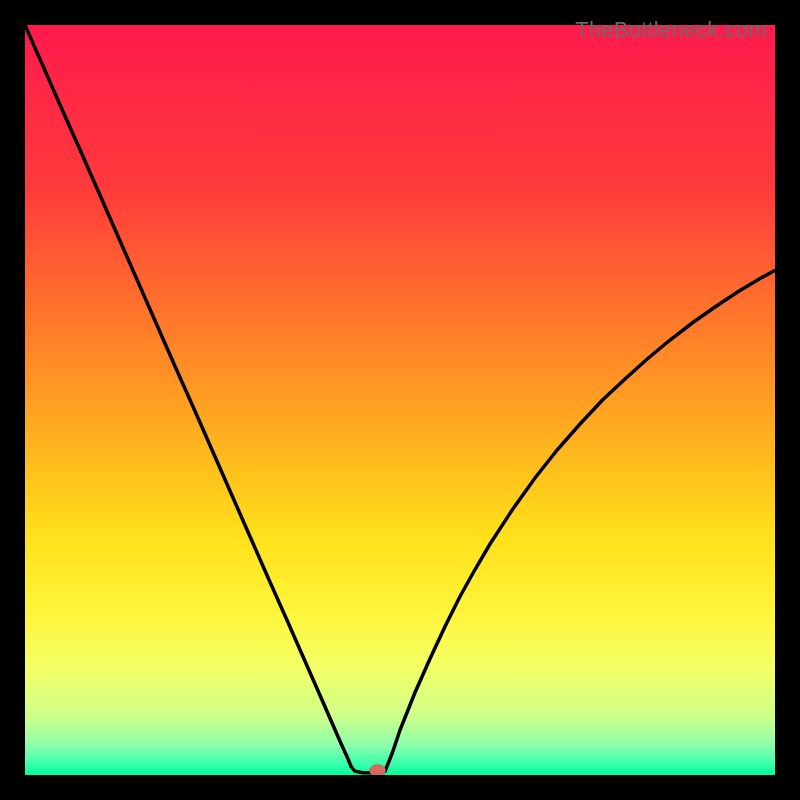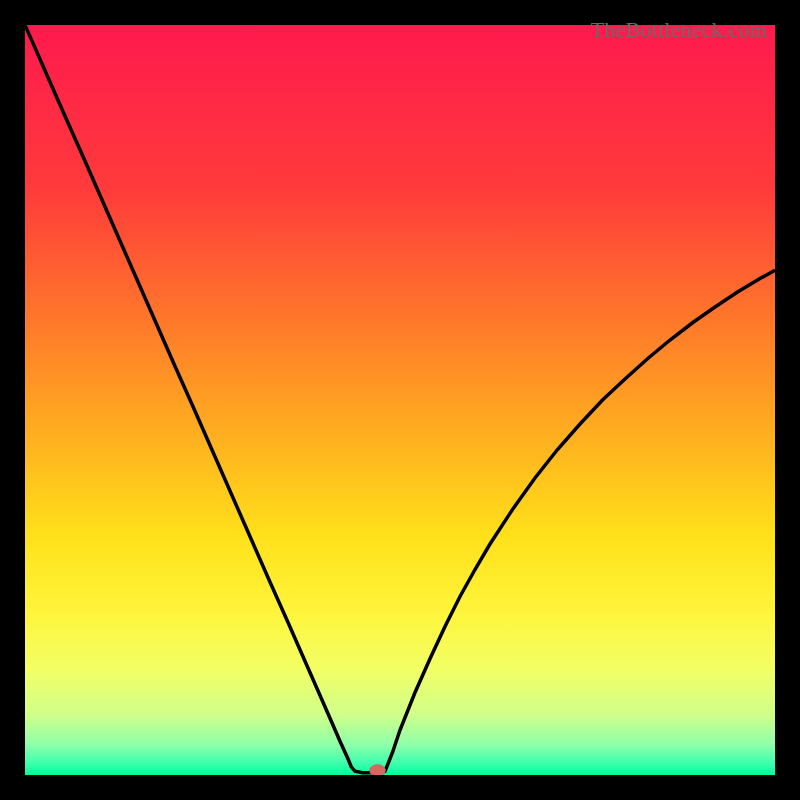--- a/index.html
+++ b/index.html
@@ -29,21 +29,20 @@
   }
   .watermark {
     position: absolute;
     top: 2px;
     right: 18px;
     color: #6a6a6a;
     font-size: 22px;
     font-weight: 500;
     letter-spacing: 0.2px;
     z-index: 10;
-    font-family: Liberation Serif, serif;
   }
   svg {
     display: block;
   }
   .curve {
     fill: none;
     stroke: #000;
     stroke-width: 3.5;
   }
   .marker {

